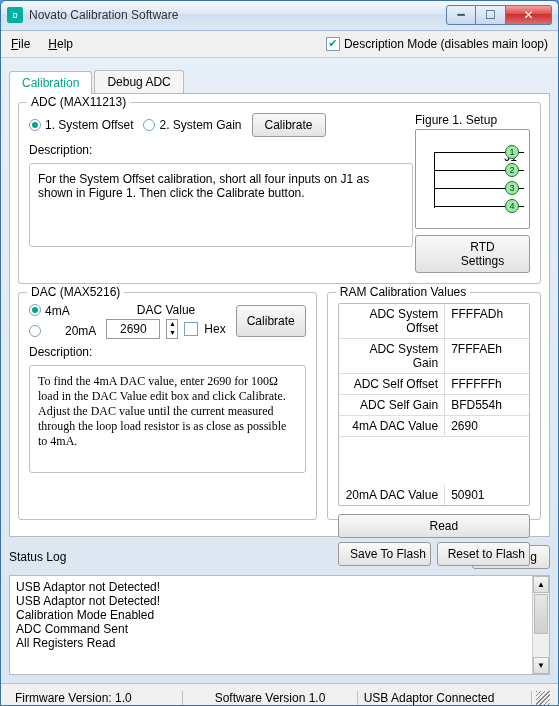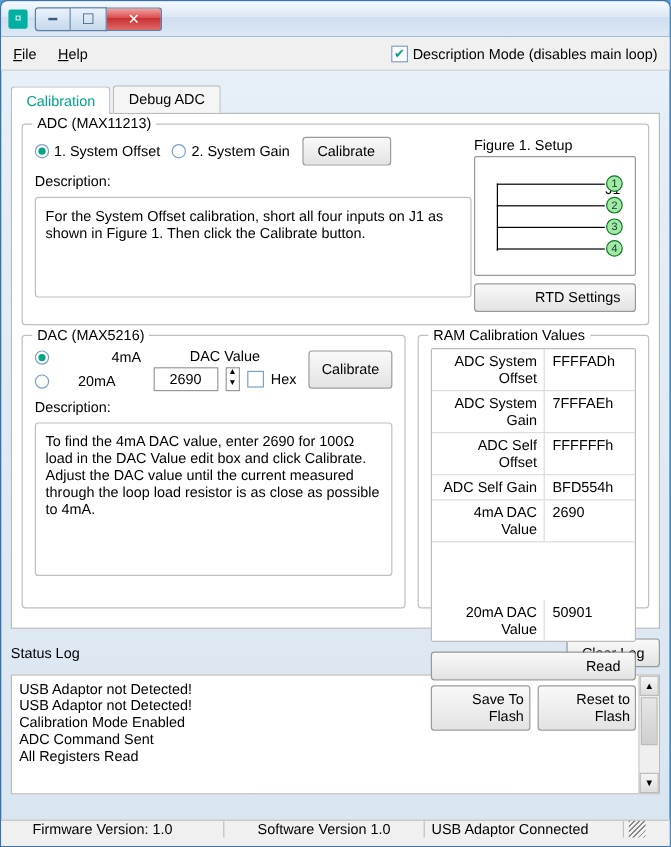--- a/index.html
+++ b/index.html
@@ -25,60 +25,61 @@
 .tabpage { background:#fff; border:1px solid #bbb; border-top:none; padding:8px; flex:0 0 auto; }
 .groupbox { border:1px solid #c0c0c0; border-radius:3px; padding:10px 10px 10px 10px; margin-bottom:8px; position:relative; }
 .groupbox > .gtitle { position:absolute; top:-8px; left:8px; background:#fff; padding:0 4px; }
 .row { display:flex; align-items:center; gap:10px; }
 .radio { width:12px; height:12px; border:1px solid #7a9fc4; border-radius:50%; display:inline-flex; align-items:center; justify-content:center; margin-right:4px; background:#fff; }
 .radio.sel::after { content:""; width:6px; height:6px; background:#00a58a; border-radius:50%; }
 .btn { background: linear-gradient(to bottom,#f9f9f9,#e3e3e3); border:1px solid #999; border-radius:3px; padding:4px 12px; cursor:pointer; }
 .textarea { border:1px solid #c0c0c0; border-radius:3px; padding:8px; background:#fff; margin-top:6px; }
 .adc-flex { display:flex; gap:2px; }
 .adc-left { flex:1; }
-.adc-right { width:135px; }
+.adc-right { width:115px; }
 .figbox { border:1px solid #999; border-radius:2px; background:#fff; height:100px; padding:4px; position:relative; }
 .j1 { position:absolute; right:12px; top:20px; font-size:12px; }
 .pin { width:14px; height:14px; border:1px solid #0a7a28; border-radius:50%; background:#a4e8a4; display:flex; align-items:center; justify-content:center; font-size:9px; color:#044; position:absolute; }
 .pinline { position:absolute; height:1px; background:#000; }
 .pinvert { position:absolute; width:1px; background:#000; }
 .below-cols { display:flex; gap:10px; }
 .col { flex:1; }
 .dacval { display:flex; align-items:center; gap:6px; }
 .numbox { width:54px; border:1px solid #999; padding:2px 4px; text-align:center; background:#fff; }
 .spin { width:12px; height:20px; border:1px solid #999; display:flex; flex-direction:column; }
 .spin div { flex:1; font-size:7px; text-align:center; line-height:8px; }
 .table { border:1px solid #bbb; border-radius:2px; background:#fff; width:100%; }
 .trow { display:flex; border-bottom:1px solid #ddd; }
 .trow:last-child { border-bottom:none;margin-top:48px; }
 .tcell { padding:3px 6px; }
 .tcell.k { flex:1.3; text-align:right; border-right:1px solid #ddd; }
 .tcell.v { flex:1; text-align:left; }
-.btn-wide { width:100%; text-align:right;padding-left:32px; }
+.btn-wide { width:100%; text-align:center;padding-left:32px; }
 .btn-row { display:flex; gap:6px; margin-top:4px; }
 .btn-row .btn { flex:1; text-align:right; padding:4px 4px; }
 .statuslog { border:1px solid #bbb; background:#fff; margin-top:6px; height:100px; display:flex; }
 .log-body { flex:1; padding:4px 6px; overflow:hidden; white-space:pre-line; }
 .scrollbar { width:17px; background:#efefef; border-left:1px solid #ccc; display:flex; flex-direction:column; }
 .sb-btn { height:17px; background:linear-gradient(#f5f5f5,#ddd); border:1px solid #bbb; font-size:8px; text-align:center; line-height:15px; }
 .sb-thumb { flex:0 0 40px; background:linear-gradient(#e6e6e6,#cfcfcf); border:1px solid #bbb; margin:1px; }
 .sb-track { flex:1; }
 .status-head { display:flex; align-items:center; margin-top:8px; }
 .status-head .sh-title { flex:1; }
-.statusbar { height:22px; background:#f0f0f0; border-top:1px solid #c0c0c0; display:flex; align-items:flex-start; padding:0 20px; font-size:11px; }
+.statusbar { height:22px; background:#f0f0f0; border-top:1px solid #c0c0c0; display:flex; align-items:flex-end; padding:0 8px; font-size:11px; }
 .statusbar .cell { flex:1; border-right:1px solid #c0c0c0; padding:0 6px;}
 .statusbar .cell:last-child { border-right:none; text-align:right; }
 .statusbar .grip { width:14px; height:14px; margin-left:4px; background: repeating-linear-gradient(135deg,#888 0,#888 1px,transparent 1px,transparent 3px); }
 </style>
 </head>
 <body>
 
 <div class="window">
   <div class="titlebar">
     <div class="icon-box">¤</div>
+    <div class="title">Novato Calibration Software</div>
     <div class="win-btns">
       <div class="win-btn min">━</div>
       <div class="win-btn max">☐</div>
       <div class="win-btn close">✕</div>
     </div>
   </div>
 
   <div class="menubar">
     <span class="menu-item">File</span>
     <span class="menu-item">Help</span>
@@ -132,21 +133,21 @@
           </div>
         </div>
       </div>
 
       <div class="below-cols">
         <div class="col">
           <div class="groupbox" style="height:228px;">
             <span class="gtitle">DAC (MAX5216)</span>
             <div class="row">
               <div style="display:flex;flex-direction:column;gap:6px;">
-                <label style="display:flex;align-items:center;gap:48px;">
+                <label style="display:flex;align-items:flex-start;">
                   <span class="radio sel"></span>
                   <span>4mA</span>
                 </label>
                 <label style="display:flex;align-items:center;gap:20px;">
                   <span class="radio"></span>
                   <span>20mA</span>
                 </label>
               </div>
               <div style="display:flex;flex-direction:column;align-items:center;gap:2px;">
                 <span>DAC Value</span>
@@ -158,21 +159,21 @@
                     </div>
                   <label style="display:flex;align-items:center;gap:2px;">
                     <span class="chk" style="color:transparent;">✔</span>
                     <span>Hex</span>
                   </label>
                 </div>
               </div>
               <button class="btn" style="padding:8px 10px;">Calibrate</button>
             </div>
             <div style="margin-top:6px;">Description:</div>
-            <div class="textarea" style="height:128px;">To find the 4mA DAC value, enter 2690 for 100Ω load in the DAC Value edit box and click Calibrate. Adjust the DAC value until the current measured through the loop load resistor is as close as possible to 4mA.</div>
+            <div class="textarea" style="height:108px;font-family:Liberation Serif, serif;">To find the 4mA DAC value, enter 2690 for 100Ω load in the DAC Value edit box and click Calibrate. Adjust the DAC value until the current measured through the loop load resistor is as close as possible to 4mA.</div>
           </div>
         </div>
         <div class="col">
           <div class="groupbox" style="height:228px;">
             <span class="gtitle">RAM Calibration Values</span>
             <div class="table">
               <div class="trow">
                   <div class="tcell k">ADC System Offset</div>
                   <div class="tcell v">FFFFADh</div>
                 </div>

